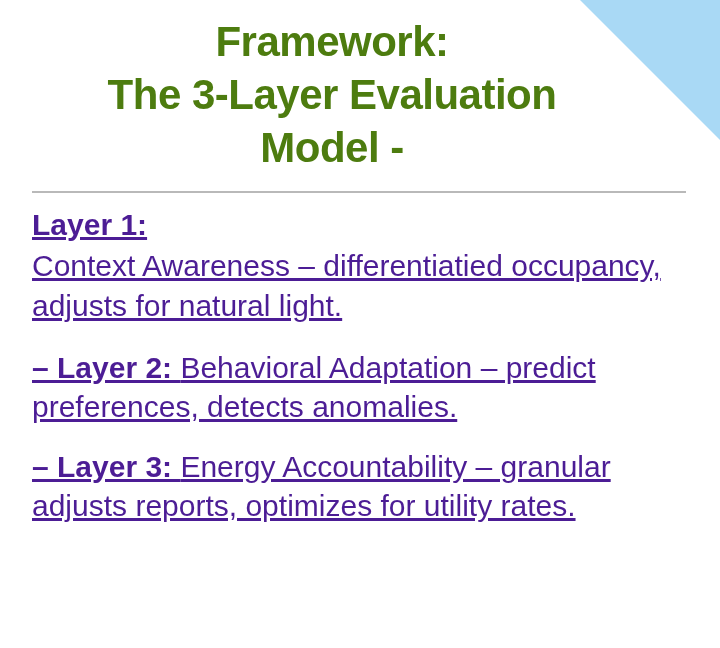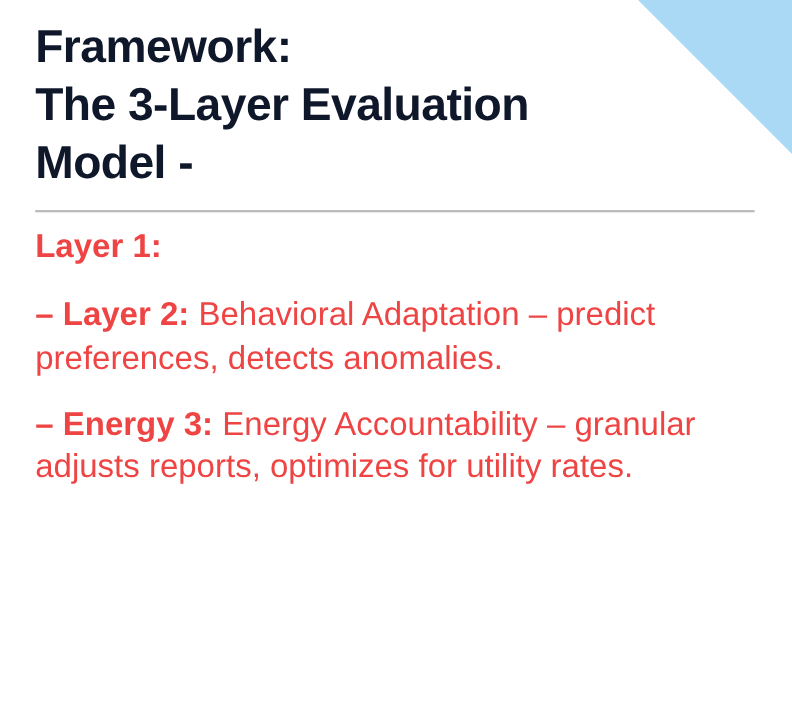--- a/index.html
+++ b/index.html
@@ -32,34 +32,36 @@
     position: relative;
     padding: 16px 28px 0 32px;
   }
   #title {
     font-size: 42px;
     font-weight: bold;
     line-height: 1.26;
     letter-spacing: -0.5px;
     margin: 0;
     max-width: 600px;
-    color: #0f172a;
+    color: #4d7c0f;
+    text-align: center;
   }
   #divider {
     height: 2px;
     background: #b9b9b9;
     margin: 16px 0 12px 0;
     width: 654px;
   }
   .block {
     margin: 0 0 20px 0;
     font-size: 30px;
     line-height: 1.32;
-    color: #ef4444;
+    color: #4c1d95;
     max-width: 648px;
+    text-decoration: underline;
   }
   .block.first {
     margin-bottom: 22px;
   }
   .lbl {
     font-weight: bold;
     margin-top: 40px;
   }
   .layer1-label {
     display: block;
@@ -81,26 +83,27 @@
   <div id="content">
 
     <h1 id="title" style="white-space: pre-line;">Framework:
 The 3-Layer Evaluation
 Model -</h1>
 
     <div id="divider"></div>
 
     <p class="block first">
       <span class="layer1-label">Layer 1:</span>
+      <span class="body-text">Context Awareness – differentiatied occupancy, adjusts for natural light.</span>
     </p>
 
     <p class="block">
       <span class="lbl">– Layer 2: </span>
       <span class="body-text">Behavioral Adaptation – predict preferences, detects anomalies.</span>
     </p>
 
     <p class="block">
-      <span class="lbl">– Energy 3: </span>
+      <span class="lbl">– Layer 3: </span>
       <span class="body-text">Energy Accountability – granular adjusts reports, optimizes for utility rates.</span>
     </p>
 
   </div>
 </div>
 
 </body></html>

